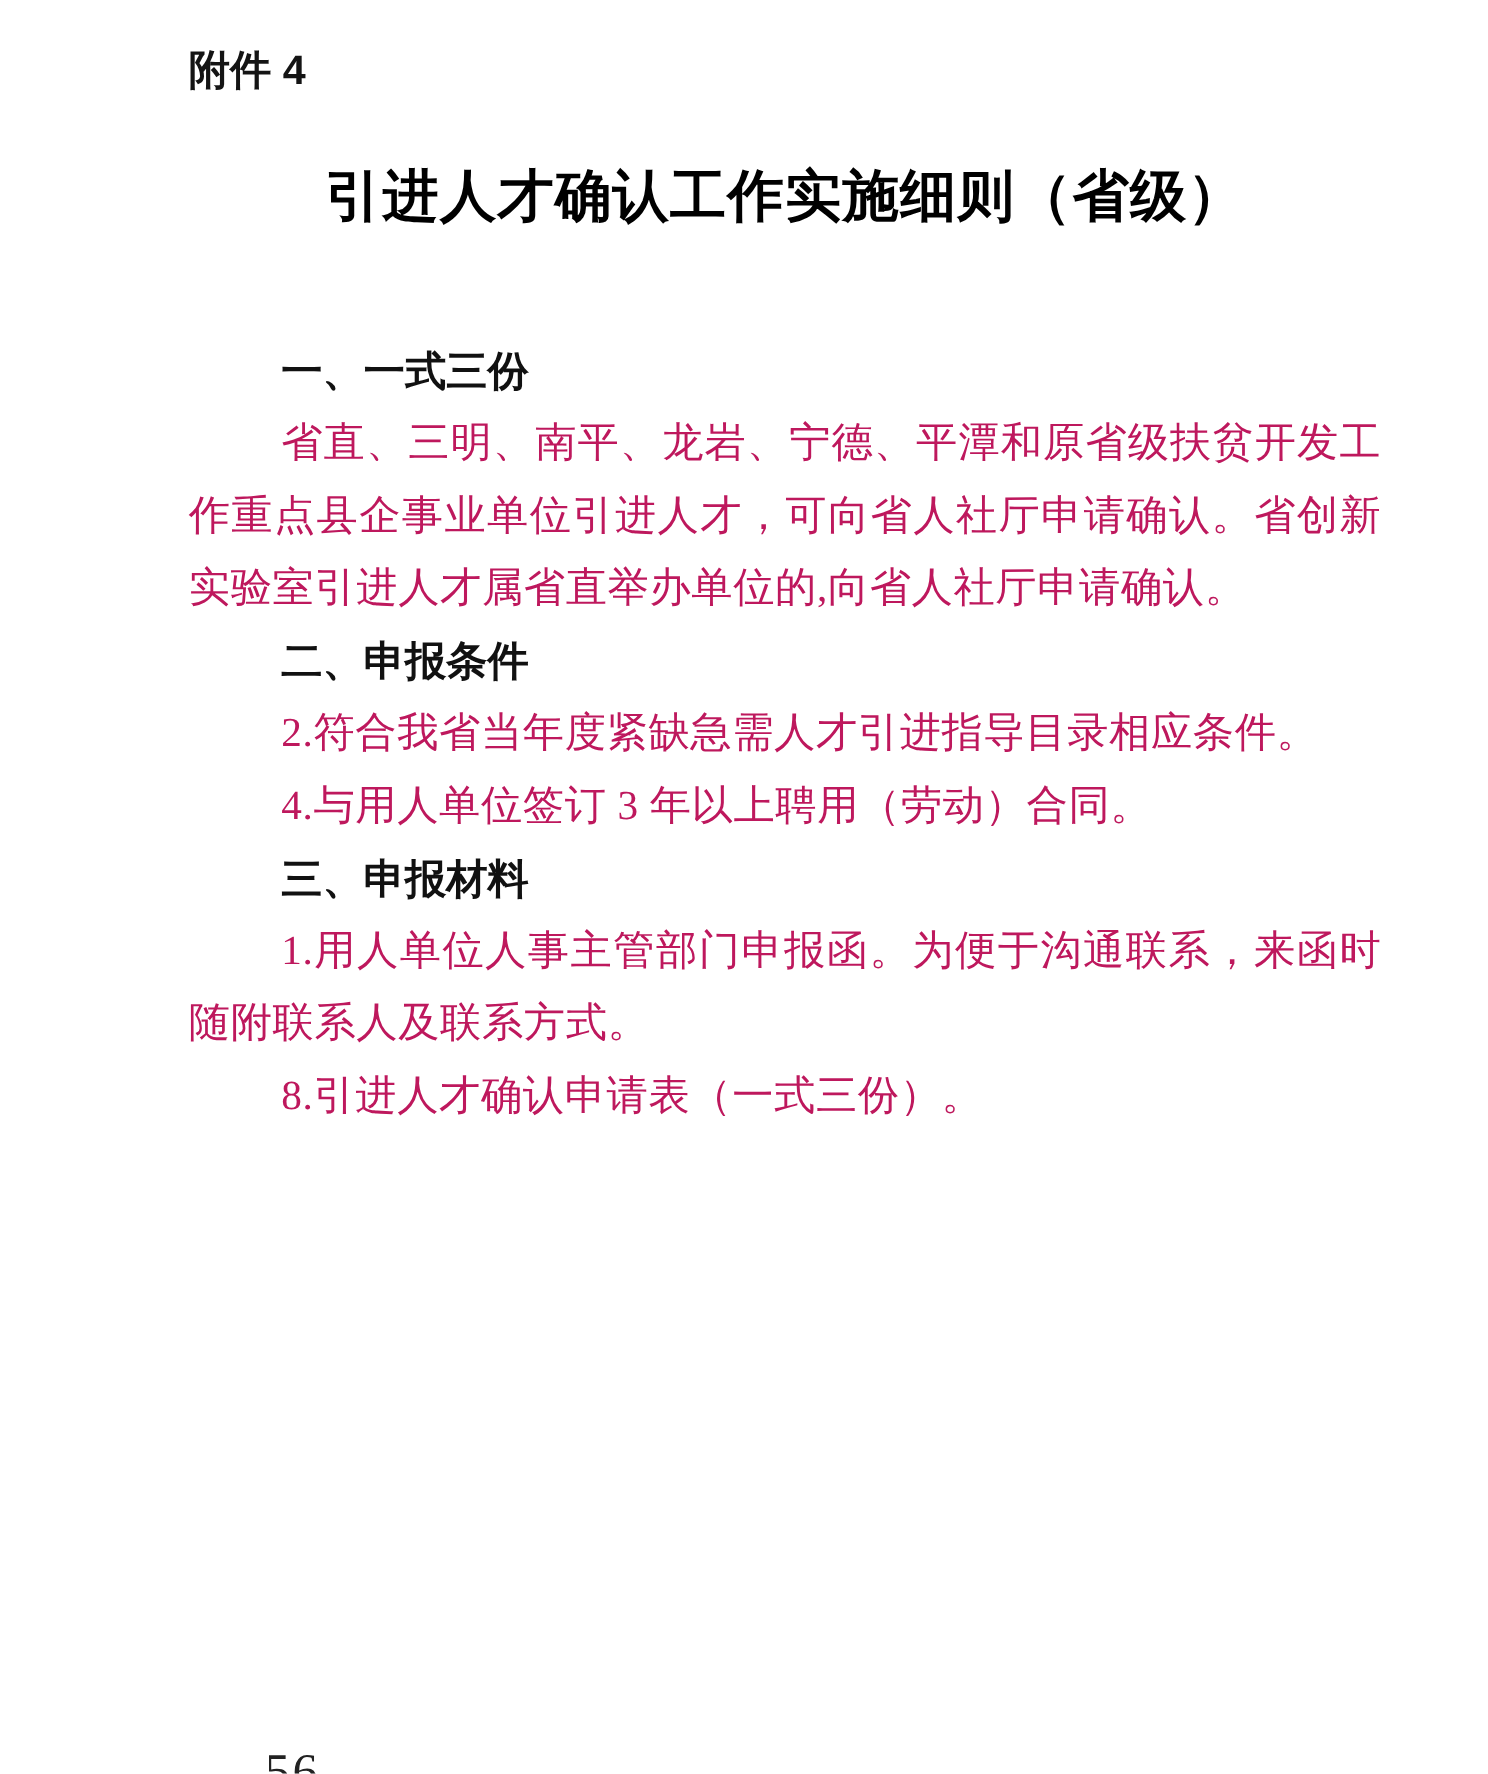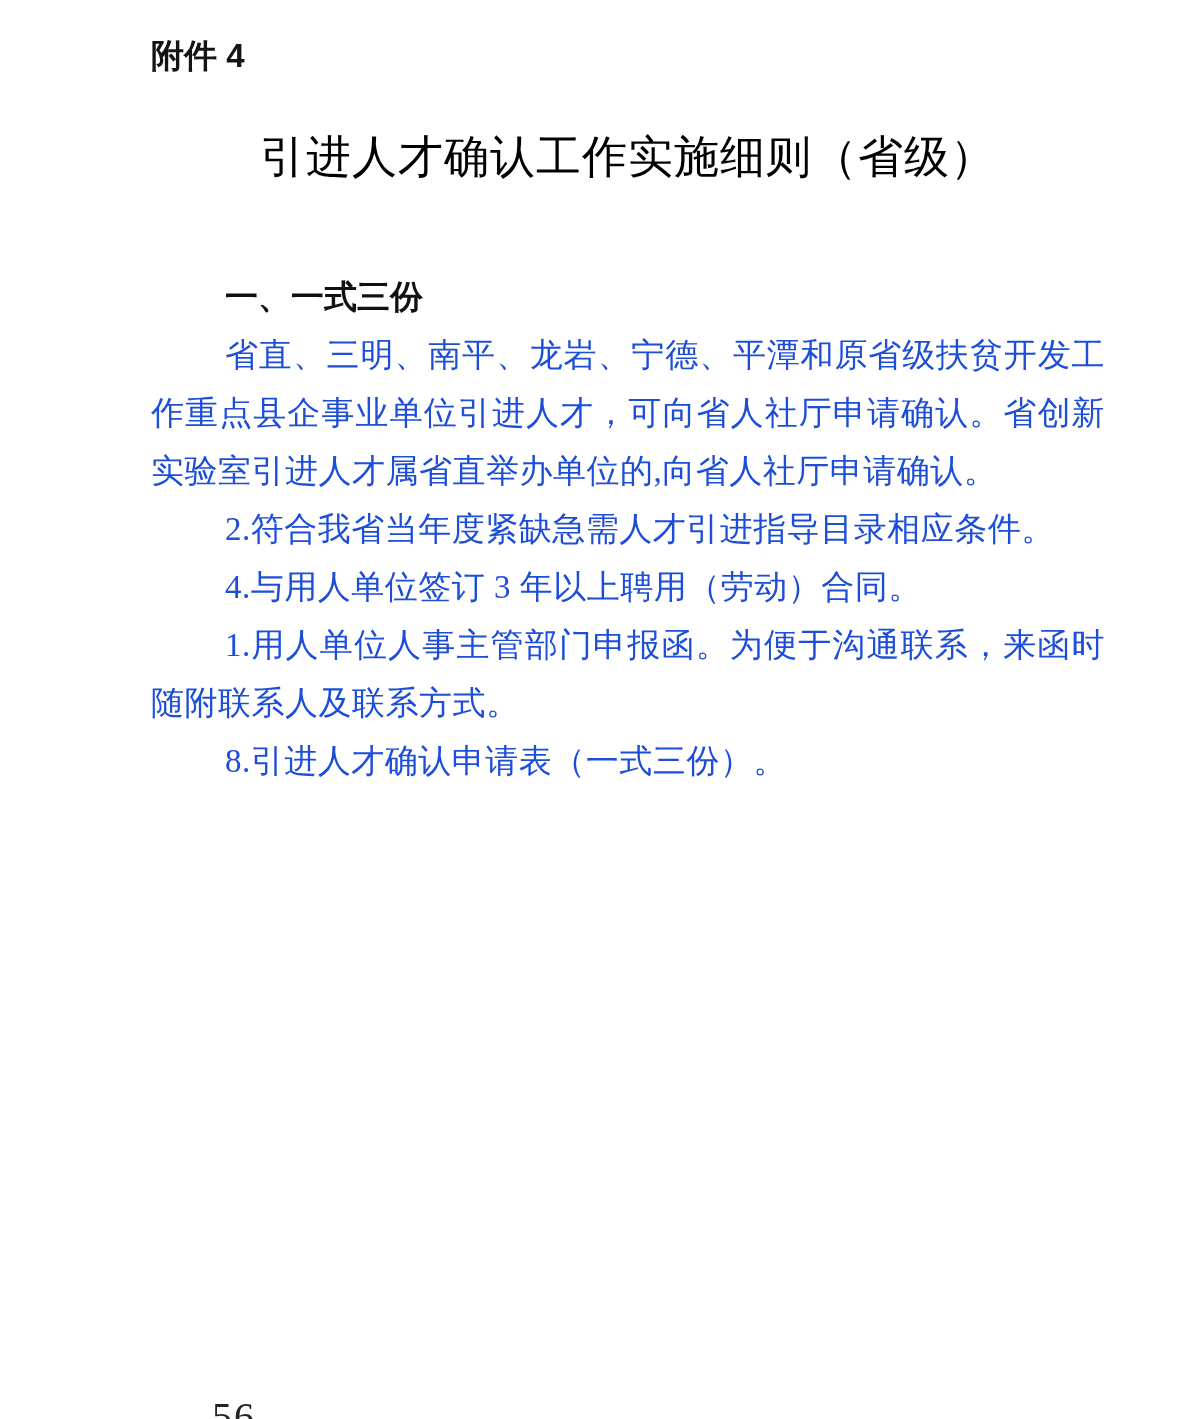--- a/index.html
+++ b/index.html
@@ -23,21 +23,21 @@
     font-family: "Liberation Sans", "DejaVu Sans", sans-serif;
     font-weight: 600;
     font-size: 33px;
     line-height: 40px;
     color: #141414;
   }
   .doc-title {
     margin: 54px 0 0 0;
     text-align: center;
     font-family: "Liberation Serif", "DejaVu Serif", serif;
-    font-weight: 400;
+    font-weight: 700;
     font-size: 45px;
     line-height: 54px;
     letter-spacing: 1px;
     color: #000000;
     white-space: nowrap;
   }
   .content {
     margin-top: 84px;
     font-size: 33px;
     line-height: 58px;
@@ -50,21 +50,21 @@
     font-size: 33px;
     line-height: 58px;
     text-indent: 74px;
     text-align: left;
     color: #111111;
   }
   .content p {
     margin: 0;
     text-indent: 74px;
     letter-spacing: 0.5px;
-    color: #1d4ed8;
+    color: #be185d;
   }
   .page-number {
     position: absolute;
     left: 140px;
     top: 1398px;
     font-size: 40px;
     line-height: 38px;
     letter-spacing: 2px;
     color: #222222;
   }
@@ -76,23 +76,25 @@
 
   <div class="attachment">附件 4</div>
 
   <h1 class="doc-title">引进人才确认工作实施细则（省级）</h1>
 
   <div class="content">
 
     <h2>一、一式三份</h2>
     <p>省直、三明、南平、龙岩、宁德、平潭和原省级扶贫开发工作重点县企事业单位引进人才，可向省人社厅申请确认。省创新实验室引进人才属省直举办单位的,向省人社厅申请确认。</p>
 
+    <h2>二、申报条件</h2>
     <p>2.符合我省当年度紧缺急需人才引进指导目录相应条件。</p>
     <p>4.与用人单位签订 3 年以上聘用（劳动）合同。</p>
 
+    <h2>三、申报材料</h2>
     <p>1.用人单位人事主管部门申报函。为便于沟通联系，来函时随附联系人及联系方式。</p>
     <p>8.引进人才确认申请表（一式三份）。</p>
 
   </div>
 
   <div class="page-number">— 56 —</div>
 
 </div>
 
 </body></html>

